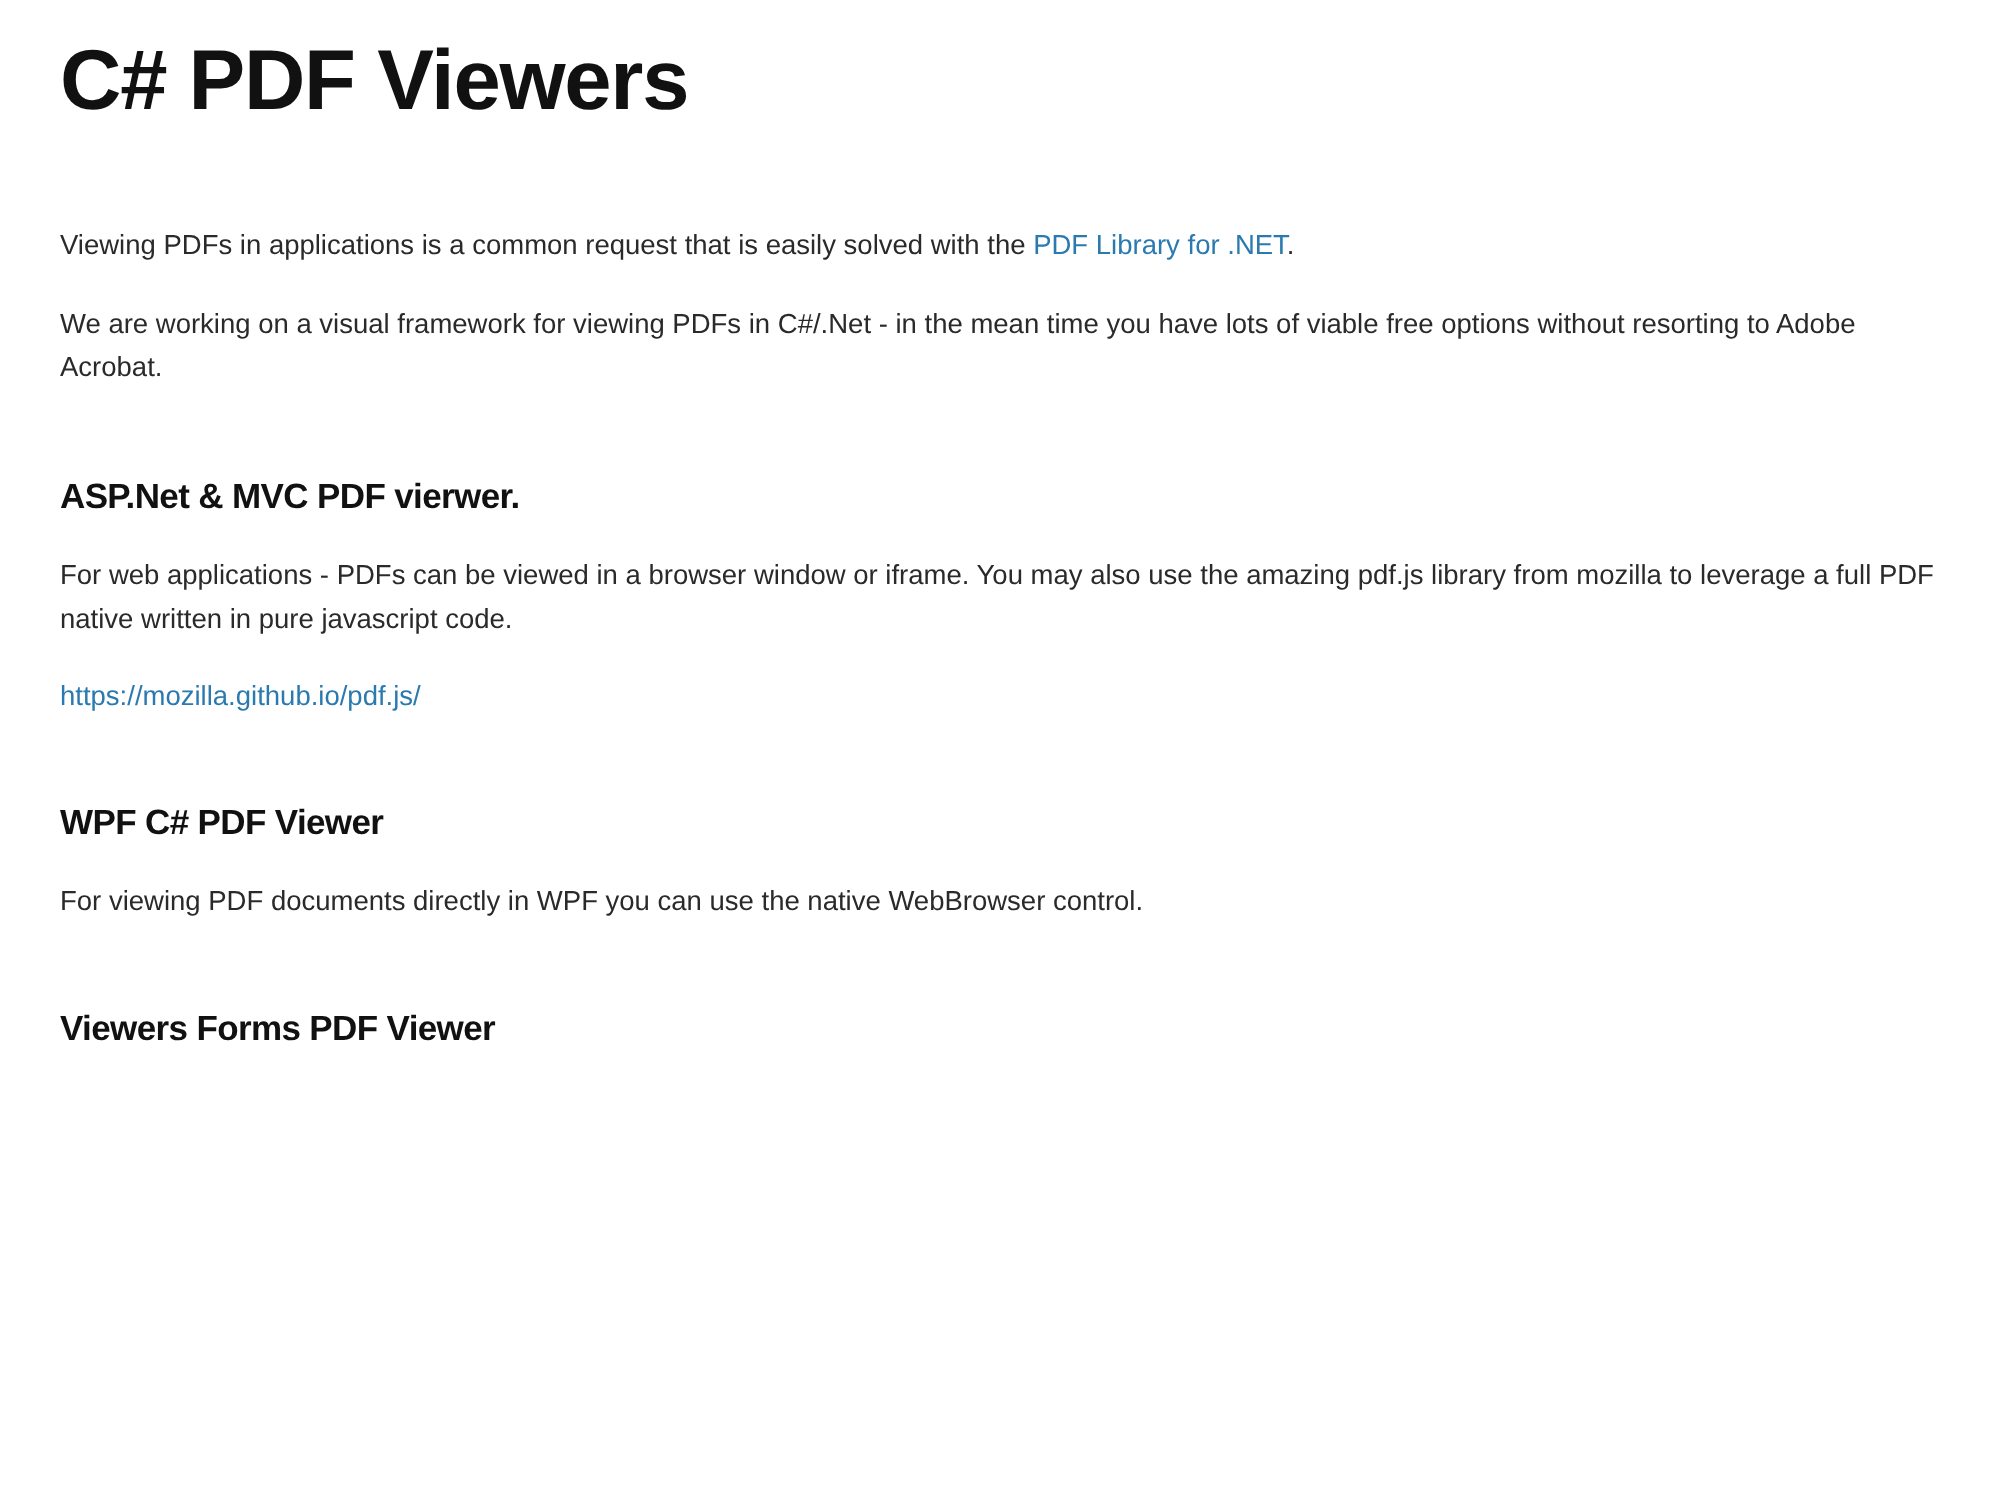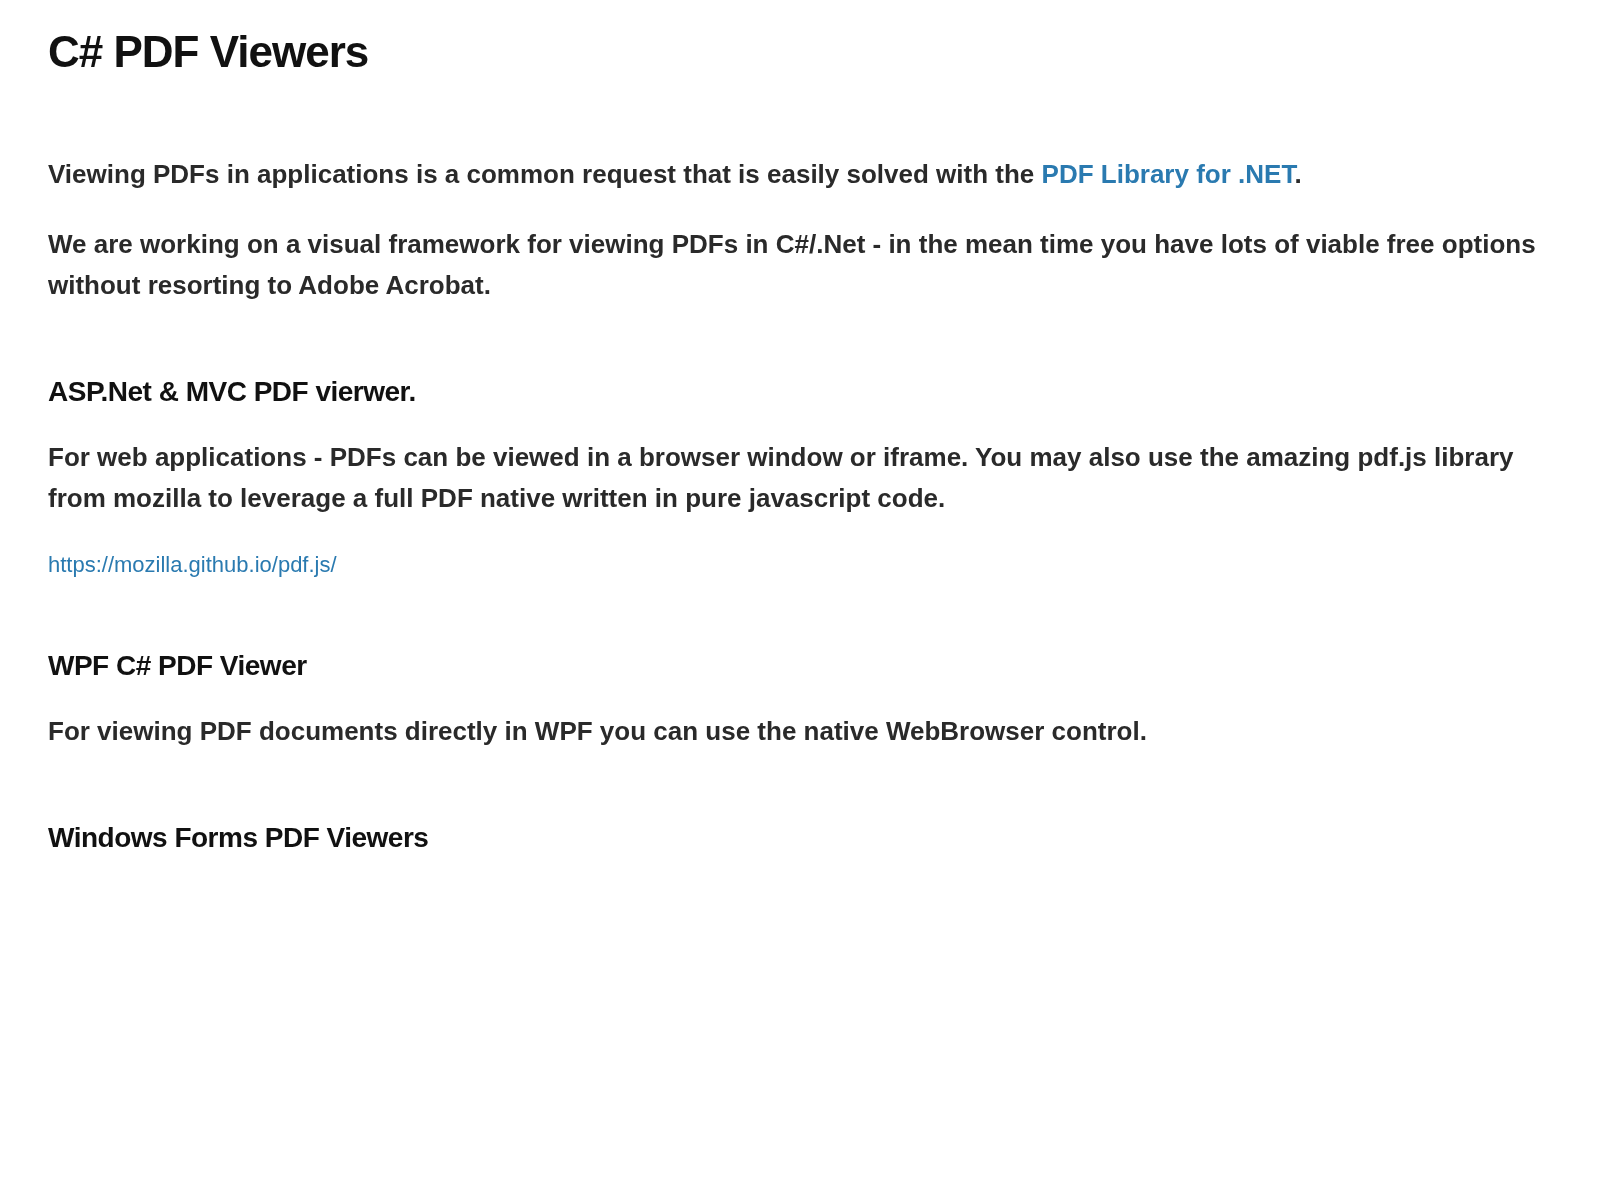--- a/index.html
+++ b/index.html
@@ -10,40 +10,40 @@
     body {
       font-family: -apple-system, BlinkMacSystemFont, "Segoe UI", Helvetica, Arial, sans-serif;
       color: #1a1a1a;
       background: #ffffff;
       padding: 30px 48px;
       max-width: 1600px;
       line-height: 1.5;
     }
     h1 {
       font-weight: 900;
-      font-size: 44px;
+      font-size: 68px;
       letter-spacing: -1px;
       color: #111;
       margin-bottom: 80px;
       line-height: 1.0;
     }
     h2 {
       font-weight: 900;
       font-size: 28px;
       color: #111;
       margin-top: 64px;
       margin-bottom: 24px;
       letter-spacing: -0.5px;
     }
     p {
-      font-size: 26px;
+      font-size: 22px;
       color: #2a2a2a;
       line-height: 1.6;
       margin-bottom: 28px;
-      font-weight: 700;
+      font-weight: 400;
     }
     a {
       color: #2a7ab0;
       text-decoration: none;
     }
     .link-line {
       font-size: 22px;
       margin-bottom: 28px;
     }
   </style>
@@ -63,13 +63,13 @@
 <p>For web applications - PDFs can be viewed in a browser window or iframe. You may also use the amazing pdf.js library from mozilla to leverage a full PDF native written in pure javascript code.</p>
 
 <div class="link-line">
   <a href="#">https://mozilla.github.io/pdf.js/</a>
 </div>
 
 <h2>WPF C# PDF Viewer</h2>
 
 <p>For viewing PDF documents directly in WPF you can use the native WebBrowser control.</p>
 
-<h2>Windows Forms PDF Viewers</h2>
+<h2>Viewers Forms PDF Viewer</h2>
 
 </body></html>

